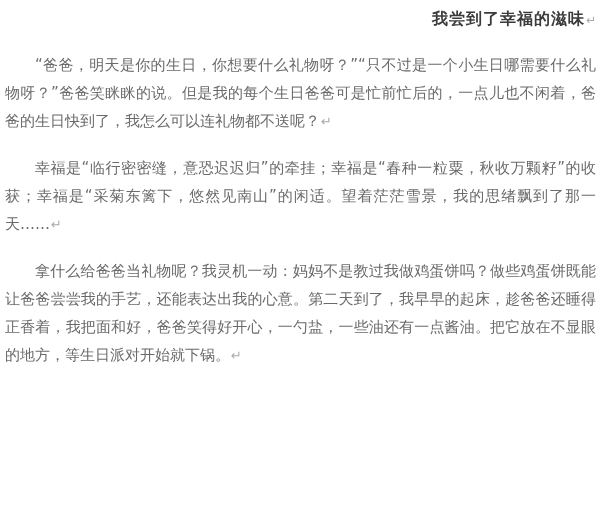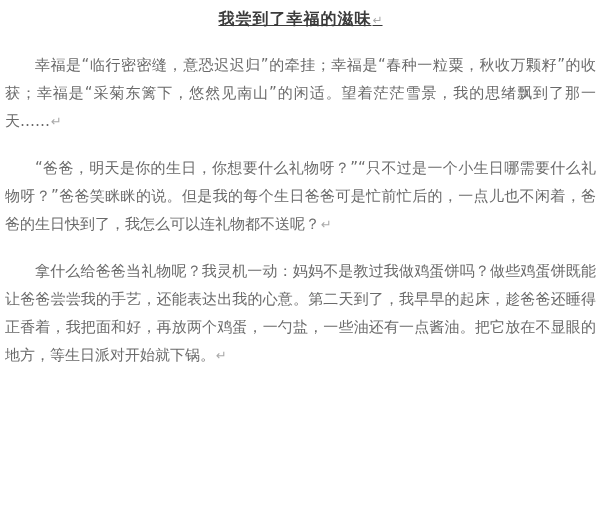--- a/index.html
+++ b/index.html
@@ -15,27 +15,26 @@
   }
   .page {
     box-sizing: border-box;
     width: 601px;
     height: 522px;
     padding: 4px 5px 0 5px;
     background: #ffffff;
   }
   .doc-title {
     margin: 2px 0 0 0;
-    text-align: center;
+    text-align: right;
     font-size: 16px;
     font-weight: bold;
     color: #3b3b3b;
     line-height: 26px;
     letter-spacing: 1px;
-    text-decoration: underline;
   }
   .para {
     margin: 18px 0 0 0;
     font-size: 15px;
     color: #6a6a6a;
     line-height: 28px;
     text-align: justify;
     text-indent: 2em;
     word-break: break-all;
   }
@@ -51,22 +50,22 @@
     font-size: 12px;
   }
 </style>
 </head>
 <body>
 
 <div class="page">
 
   <h1 class="doc-title"><span>我尝到了幸福的滋味</span><span class="return-mark">↵</span></h1>
 
+  <p class="para"><span>“爸爸，明天是你的生日，你想要什么礼物呀？”“只不过是一个小生日哪需要什么礼物呀？”爸爸笑眯眯的说。但是我的每个生日爸爸可是忙前忙后的，一点儿也不闲着，爸爸的生日快到了，我怎么可以连礼物都不送呢？</span><span class="return-mark">↵</span></p>
+
   <p class="para"><span>幸福是“临行密密缝，意恐迟迟归”的牵挂；幸福是“春种一粒粟，秋收万颗籽”的收获；幸福是“采菊东篱下，悠然见南山”的闲适。望着茫茫雪景，我的思绪飘到了那一天……</span><span class="return-mark">↵</span></p>
 
-  <p class="para"><span>“爸爸，明天是你的生日，你想要什么礼物呀？”“只不过是一个小生日哪需要什么礼物呀？”爸爸笑眯眯的说。但是我的每个生日爸爸可是忙前忙后的，一点儿也不闲着，爸爸的生日快到了，我怎么可以连礼物都不送呢？</span><span class="return-mark">↵</span></p>
-
-  <p class="para"><span>拿什么给爸爸当礼物呢？我灵机一动：妈妈不是教过我做鸡蛋饼吗？做些鸡蛋饼既能让爸爸尝尝我的手艺，还能表达出我的心意。第二天到了，我早早的起床，趁爸爸还睡得正香着，我把面和好，再放两个鸡蛋，一勺盐，一些油还有一点酱油。把它放在不显眼的地方，等生日派对开始就下锅。</span><span class="return-mark">↵</span></p>
+  <p class="para"><span>拿什么给爸爸当礼物呢？我灵机一动：妈妈不是教过我做鸡蛋饼吗？做些鸡蛋饼既能让爸爸尝尝我的手艺，还能表达出我的心意。第二天到了，我早早的起床，趁爸爸还睡得正香着，我把面和好，爸爸笑得好开心，一勺盐，一些油还有一点酱油。把它放在不显眼的地方，等生日派对开始就下锅。</span><span class="return-mark">↵</span></p>
 
 
   <p class="para"></p>
 
 </div>
 
 </body></html>

